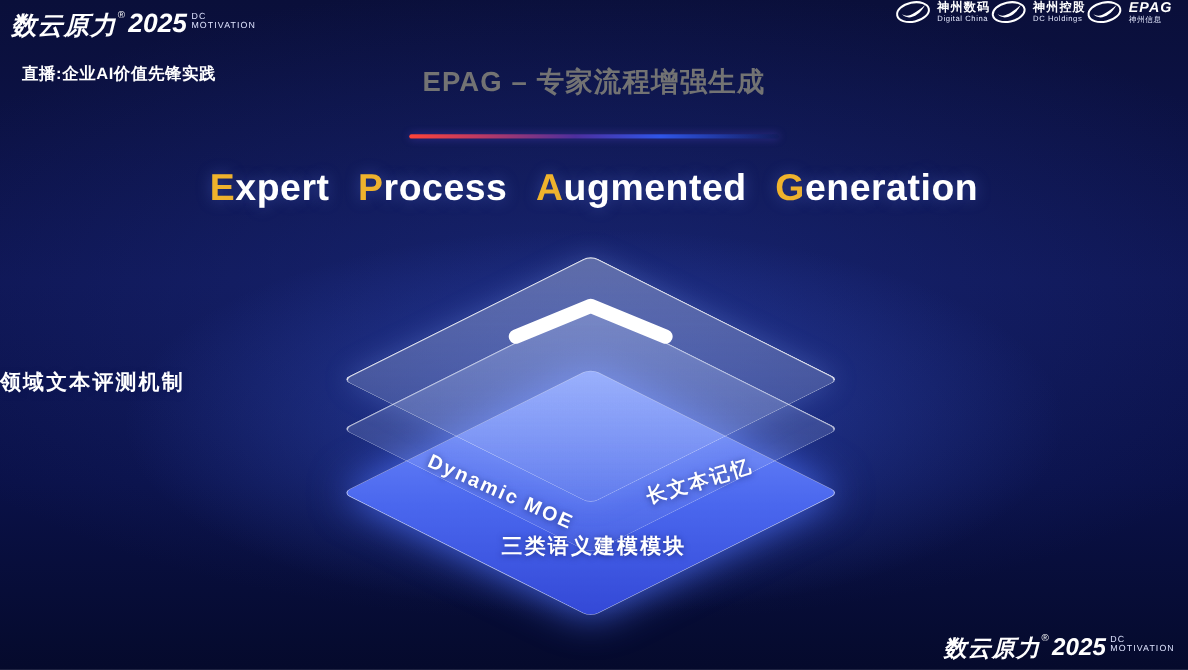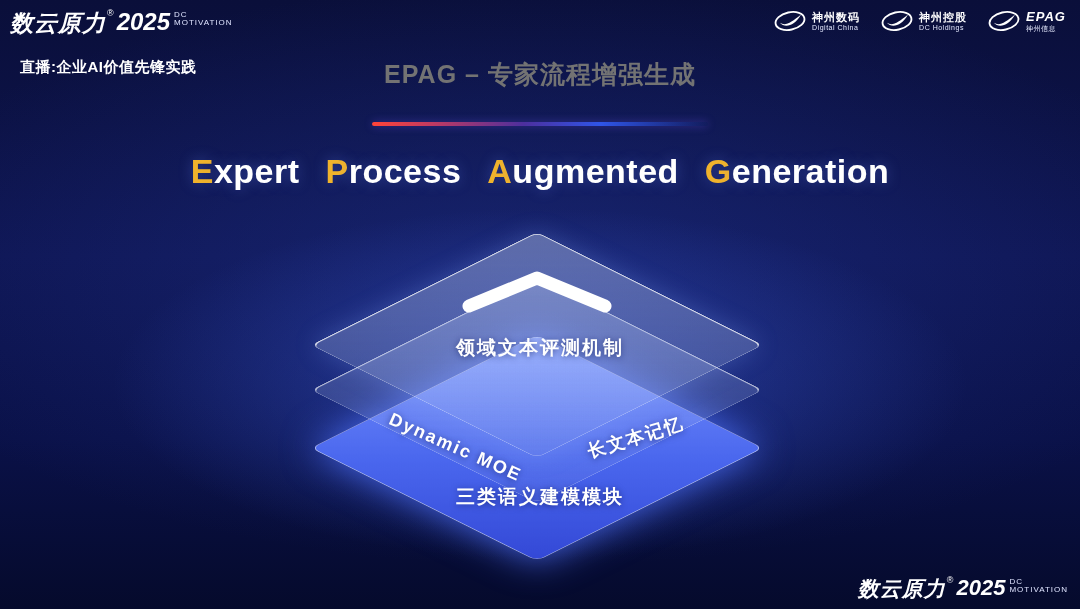--- a/index.html
+++ b/index.html
@@ -22,21 +22,21 @@
   .brand-sub { display:flex; flex-direction:column; margin-left:4px; margin-top:3px; line-height:1.05; }
   .brand-sub span { font-size:8px; letter-spacing:1px; color:#dfe4ff; }
 
   .live-label { position:absolute; top:58px; left:8px; font-size:15px; font-weight:bold; letter-spacing:0.5px;margin-left:12px; }
 
   .slide-title {
     position:absolute; top:58px; left:0; right:0; text-align:center;
     font-size:25px; font-weight:bold; color:#737373; letter-spacing:1px;
   }
 
-  .partners { position:absolute; top:10px; right:14px; display:flex; gap:20px; }
+  .partners { position:absolute; top:0; right:14px; display:flex; }
   .partner { display:flex; align-items:center; gap:5px; }
   .partner-txt { display:flex; flex-direction:column; line-height:1.15; }
   .partner-name { font-size:11px; font-weight:bold; letter-spacing:1px; }
   .partner-name.en { font-size:13px; font-style:italic; }
   .partner-sub { font-size:7px; color:#e6eaff; letter-spacing:0.5px; }
 
   .divider {
     position:absolute; top:122px; left:calc(50% - 168px); width:336px; height:4px; border-radius:2px;
     background:linear-gradient(90deg,#ff4438 0%,#c03a62 18%,#4d2f9e 45%,#2f55e8 68%,rgba(47,85,232,0.05) 100%);
     box-shadow:0 0 8px rgba(120,90,255,0.4);
@@ -76,21 +76,21 @@
   .layer-bottom {
     top:288px; z-index:1;
     background:linear-gradient(135deg,#7b96ff 0%,#4a67ee 55%,#3348d6 100%);
     border:1px solid rgba(255,255,255,0.55);
     box-shadow:0 0 46px rgba(80,115,255,0.85);
   }
 
   .overlay { position:absolute; z-index:5; }
   .chevron { left:457px; top:268px; width:160px; height:46px; }
   .lbl { font-weight:bold; text-shadow:0 1px 6px rgba(10,20,80,0.6); white-space:nowrap; }
-  .lbl-top { left:0; right:0; top:335px; text-align:center; font-size:19px; letter-spacing:2px; }
+  .lbl-top { left:0; right:0; top:335px; text-align:left; font-size:19px; letter-spacing:2px; }
   .lbl-mid-left { left:390px; top:408px; font-size:18px; letter-spacing:2px; transform:rotate(24deg); transform-origin:left center; }
   .lbl-mid-right { left:588px; top:440px; font-size:18px; letter-spacing:2px; transform:rotate(-17deg); transform-origin:left center; }
   .lbl-bottom { left:0; right:0; top:484px; text-align:center; font-size:19px; letter-spacing:2px; }
 
   
   .footer-brand { position:absolute; right:12px; bottom:6px; top:auto; left:auto; }
   .footer-brand .brand-cn { font-size:21px; }
   .footer-brand .brand-year { font-size:22px; }
 </style>
 </head>

